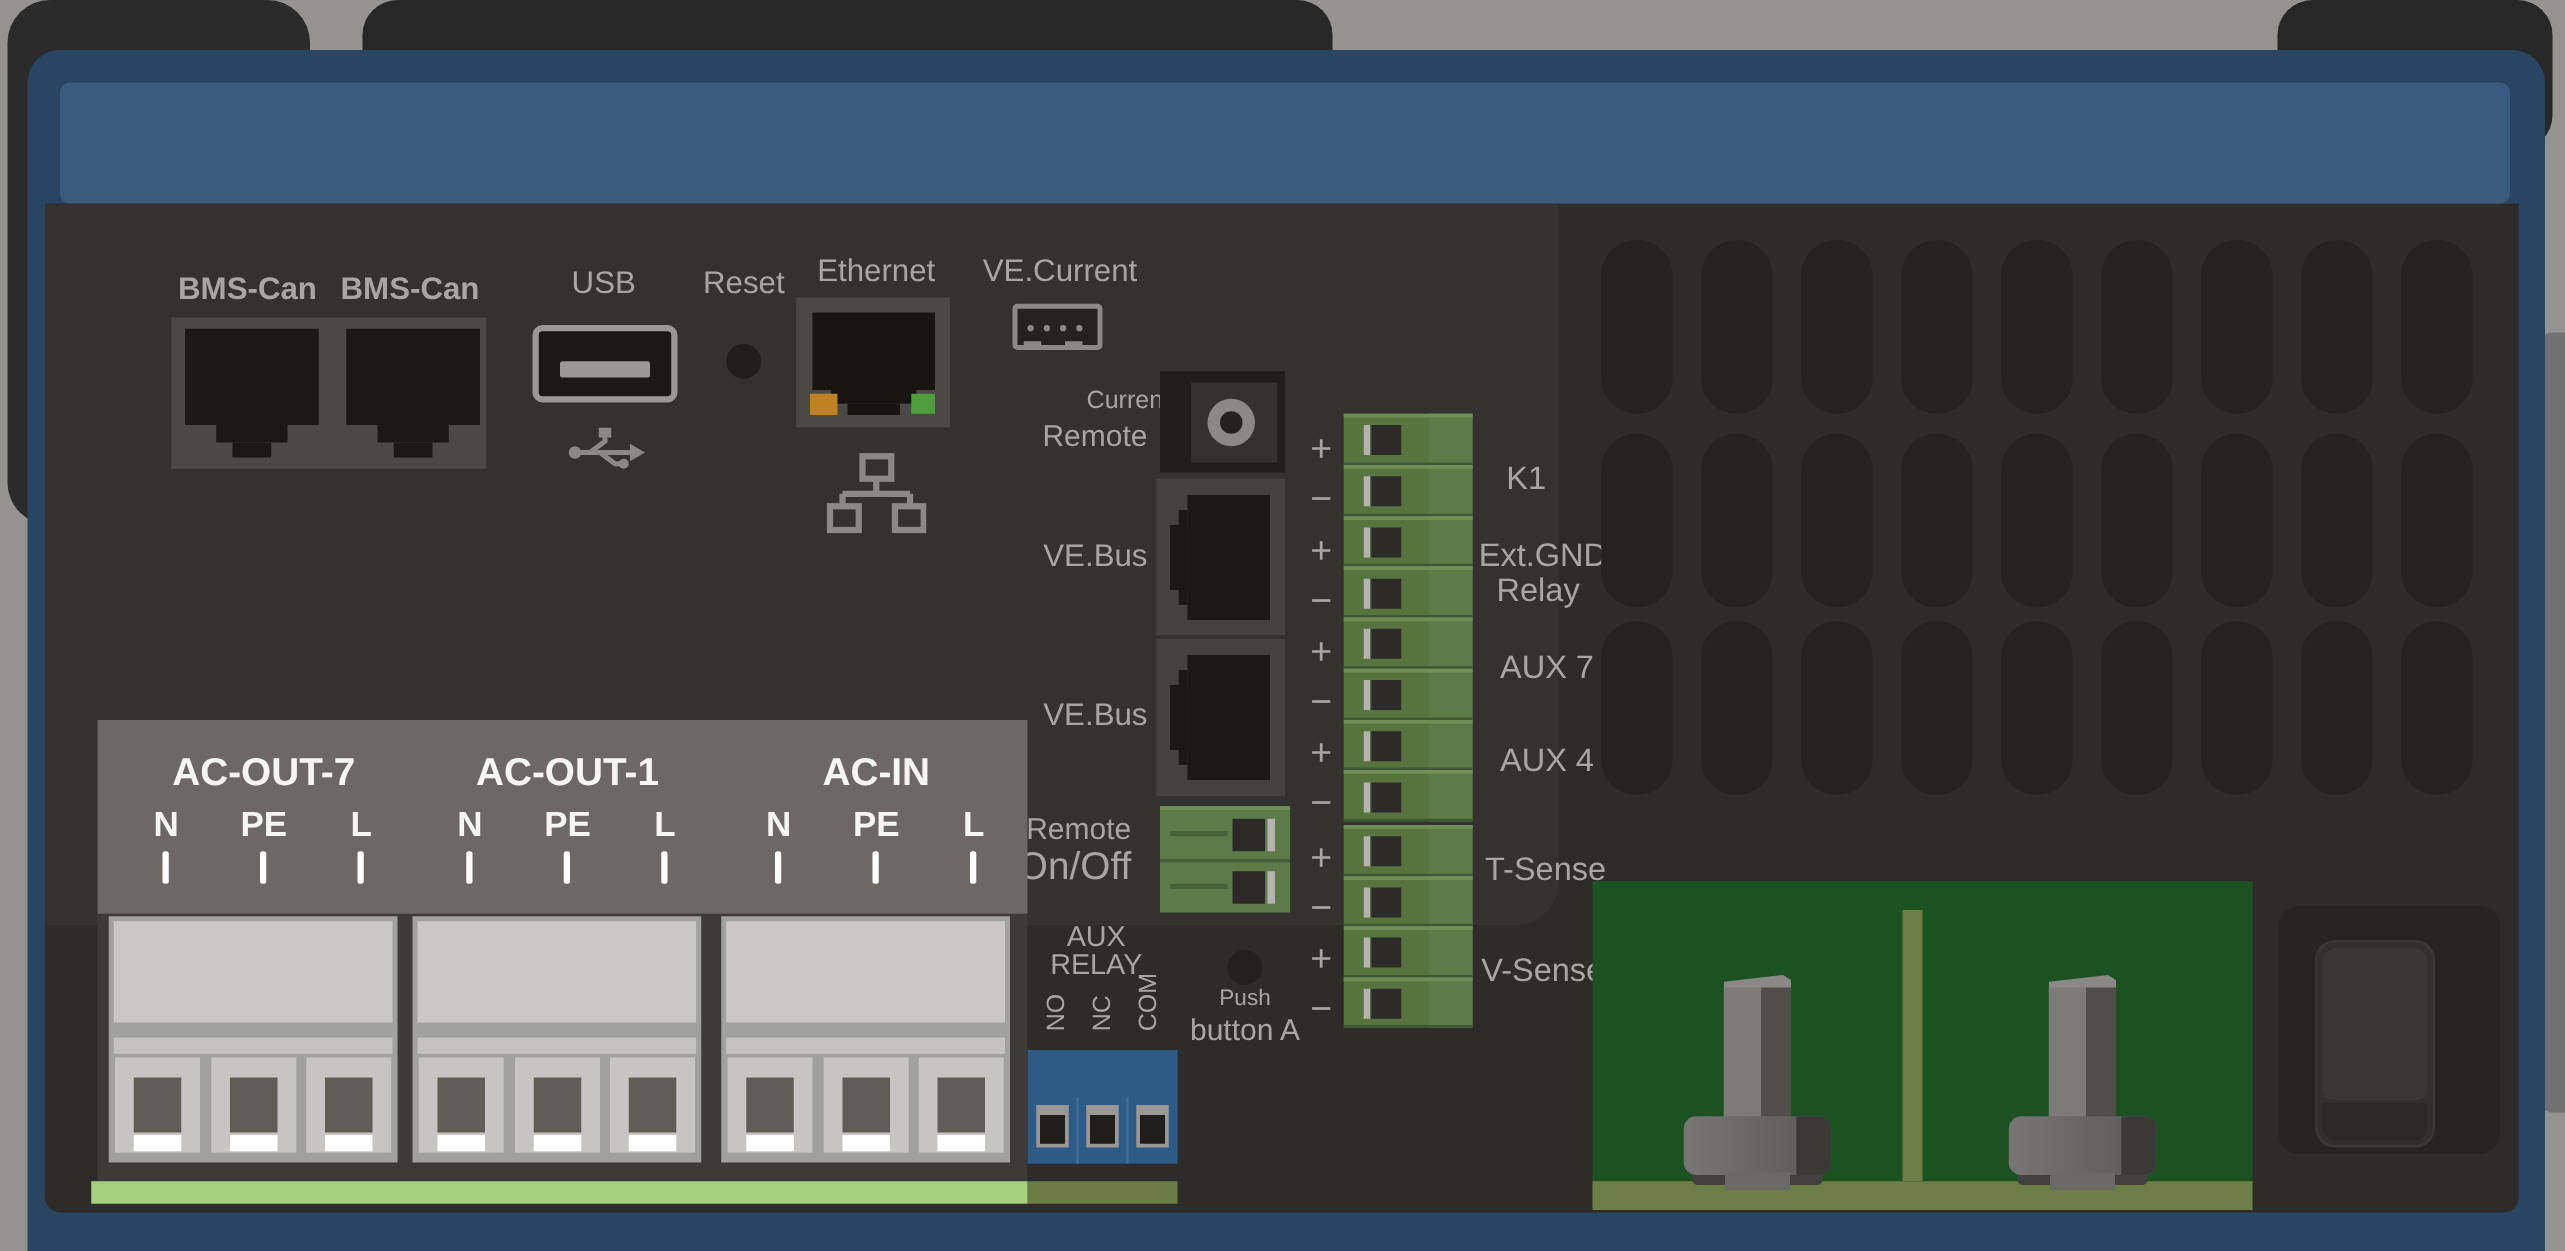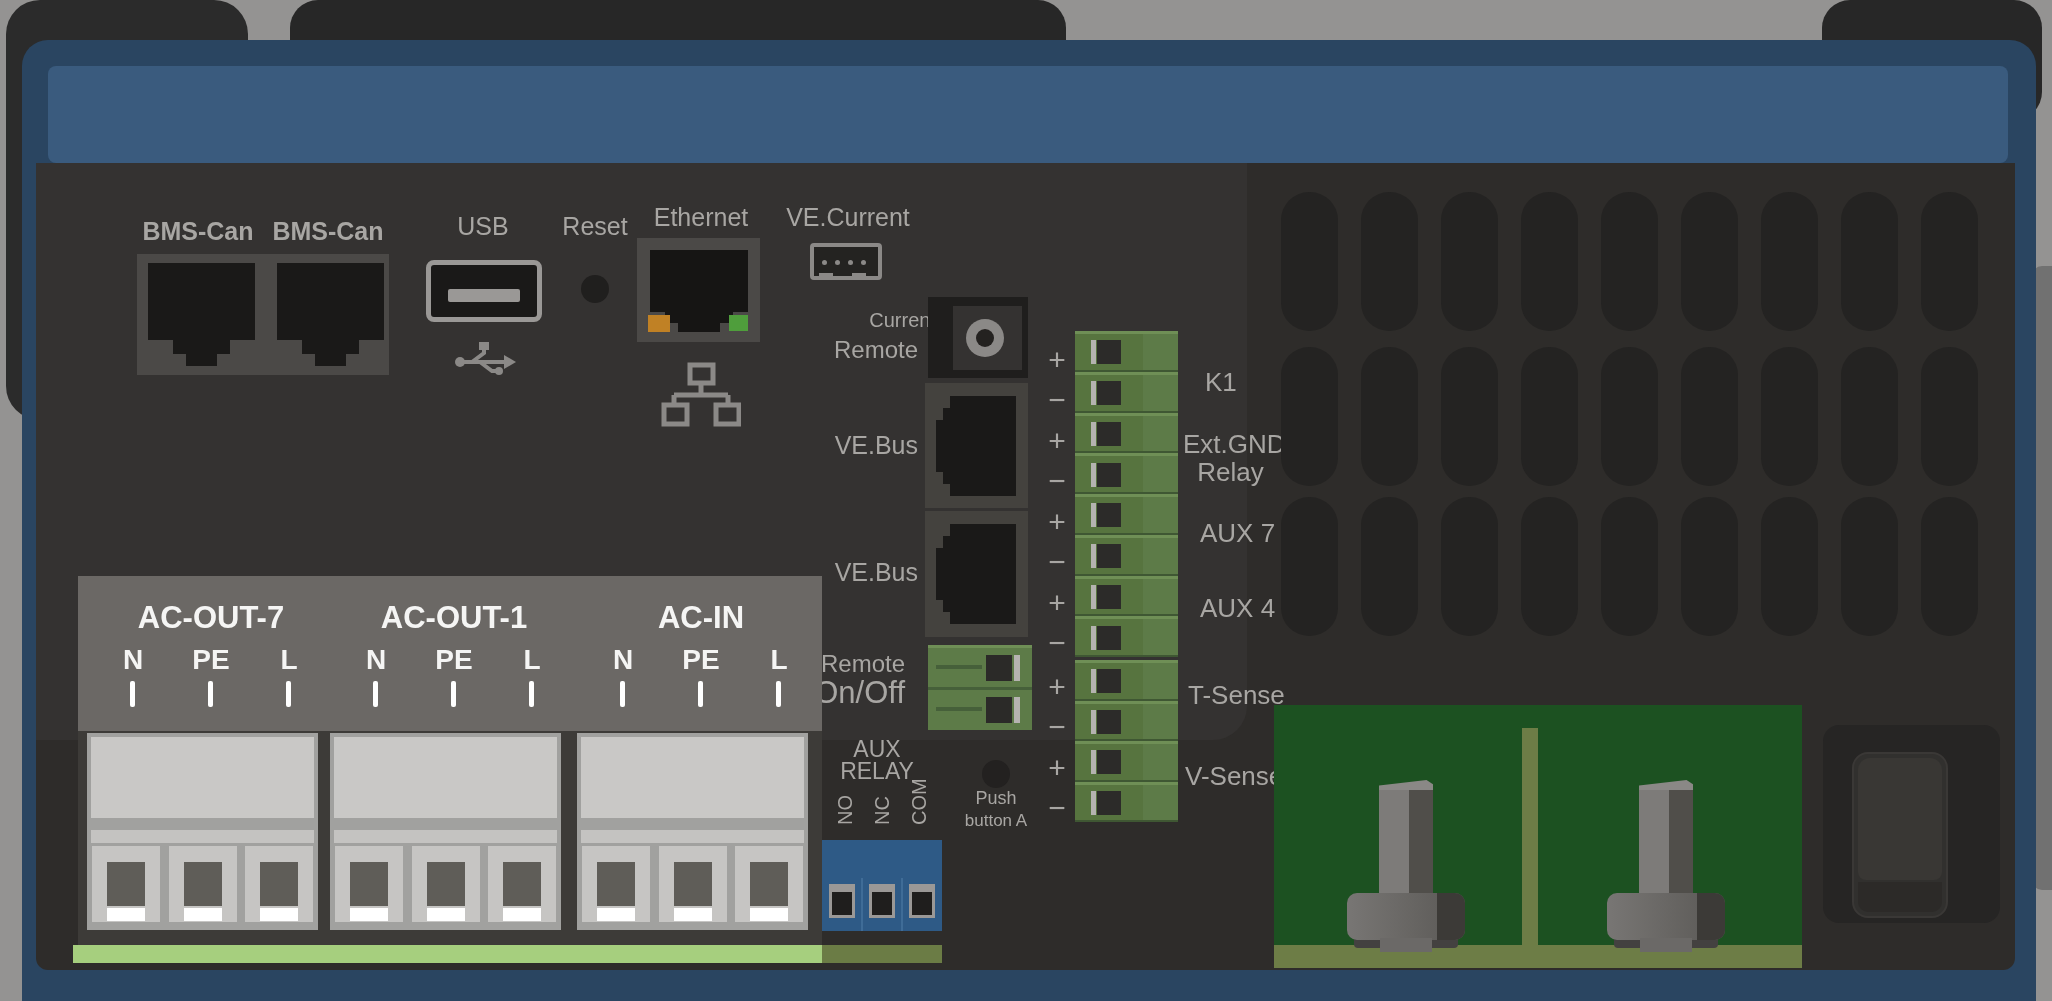--- a/index.html
+++ b/index.html
@@ -139,21 +139,21 @@
     <div class="abs" style="left:86px;top:49px;width:6px;height:26px;background:#b5b3b0;"></div>
   </div>
 
   <div class="lbl c" style="left:817px;top:737px;width:120px;font-size:23px;">AUX</div>
   <div class="lbl c" style="left:817px;top:759px;width:120px;font-size:23px;">RELAY</div>
   <div class="rot" style="left:800px;top:769px;">NO</div>
   <div class="rot" style="left:837px;top:769px;">NC</div>
   <div class="rot" style="left:874px;top:769px;">COM</div>
   <div class="abs" style="left:982px;top:760px;width:28px;height:28px;border-radius:50%;background:#232120;"></div>
   <div class="lbl c" style="left:946px;top:789px;width:100px;font-size:18px;">Push</div>
-  <div class="lbl c" style="left:946px;top:812px;width:100px;font-size:17px;">button A</div>
+  <div class="lbl c" style="left:946px;top:812px;width:100px;font-size:24px;">button A</div>
   <div class="abs" style="left:822px;top:840px;width:120px;height:91px;background:var(--relay-block-blue,#2e5a86);">
     <div class="abs" style="left:39px;top:38px;width:2px;height:53px;background:#3f6c97;"></div>
     <div class="abs" style="left:79px;top:38px;width:2px;height:53px;background:#3f6c97;"></div>
     <div class="bluecell" style="left:7px;">
         <div class="bdark"></div>
       </div>
     <div class="bluecell" style="left:47px;">
         <div class="bdark"></div>
       </div>
     <div class="bluecell" style="left:87px;">

